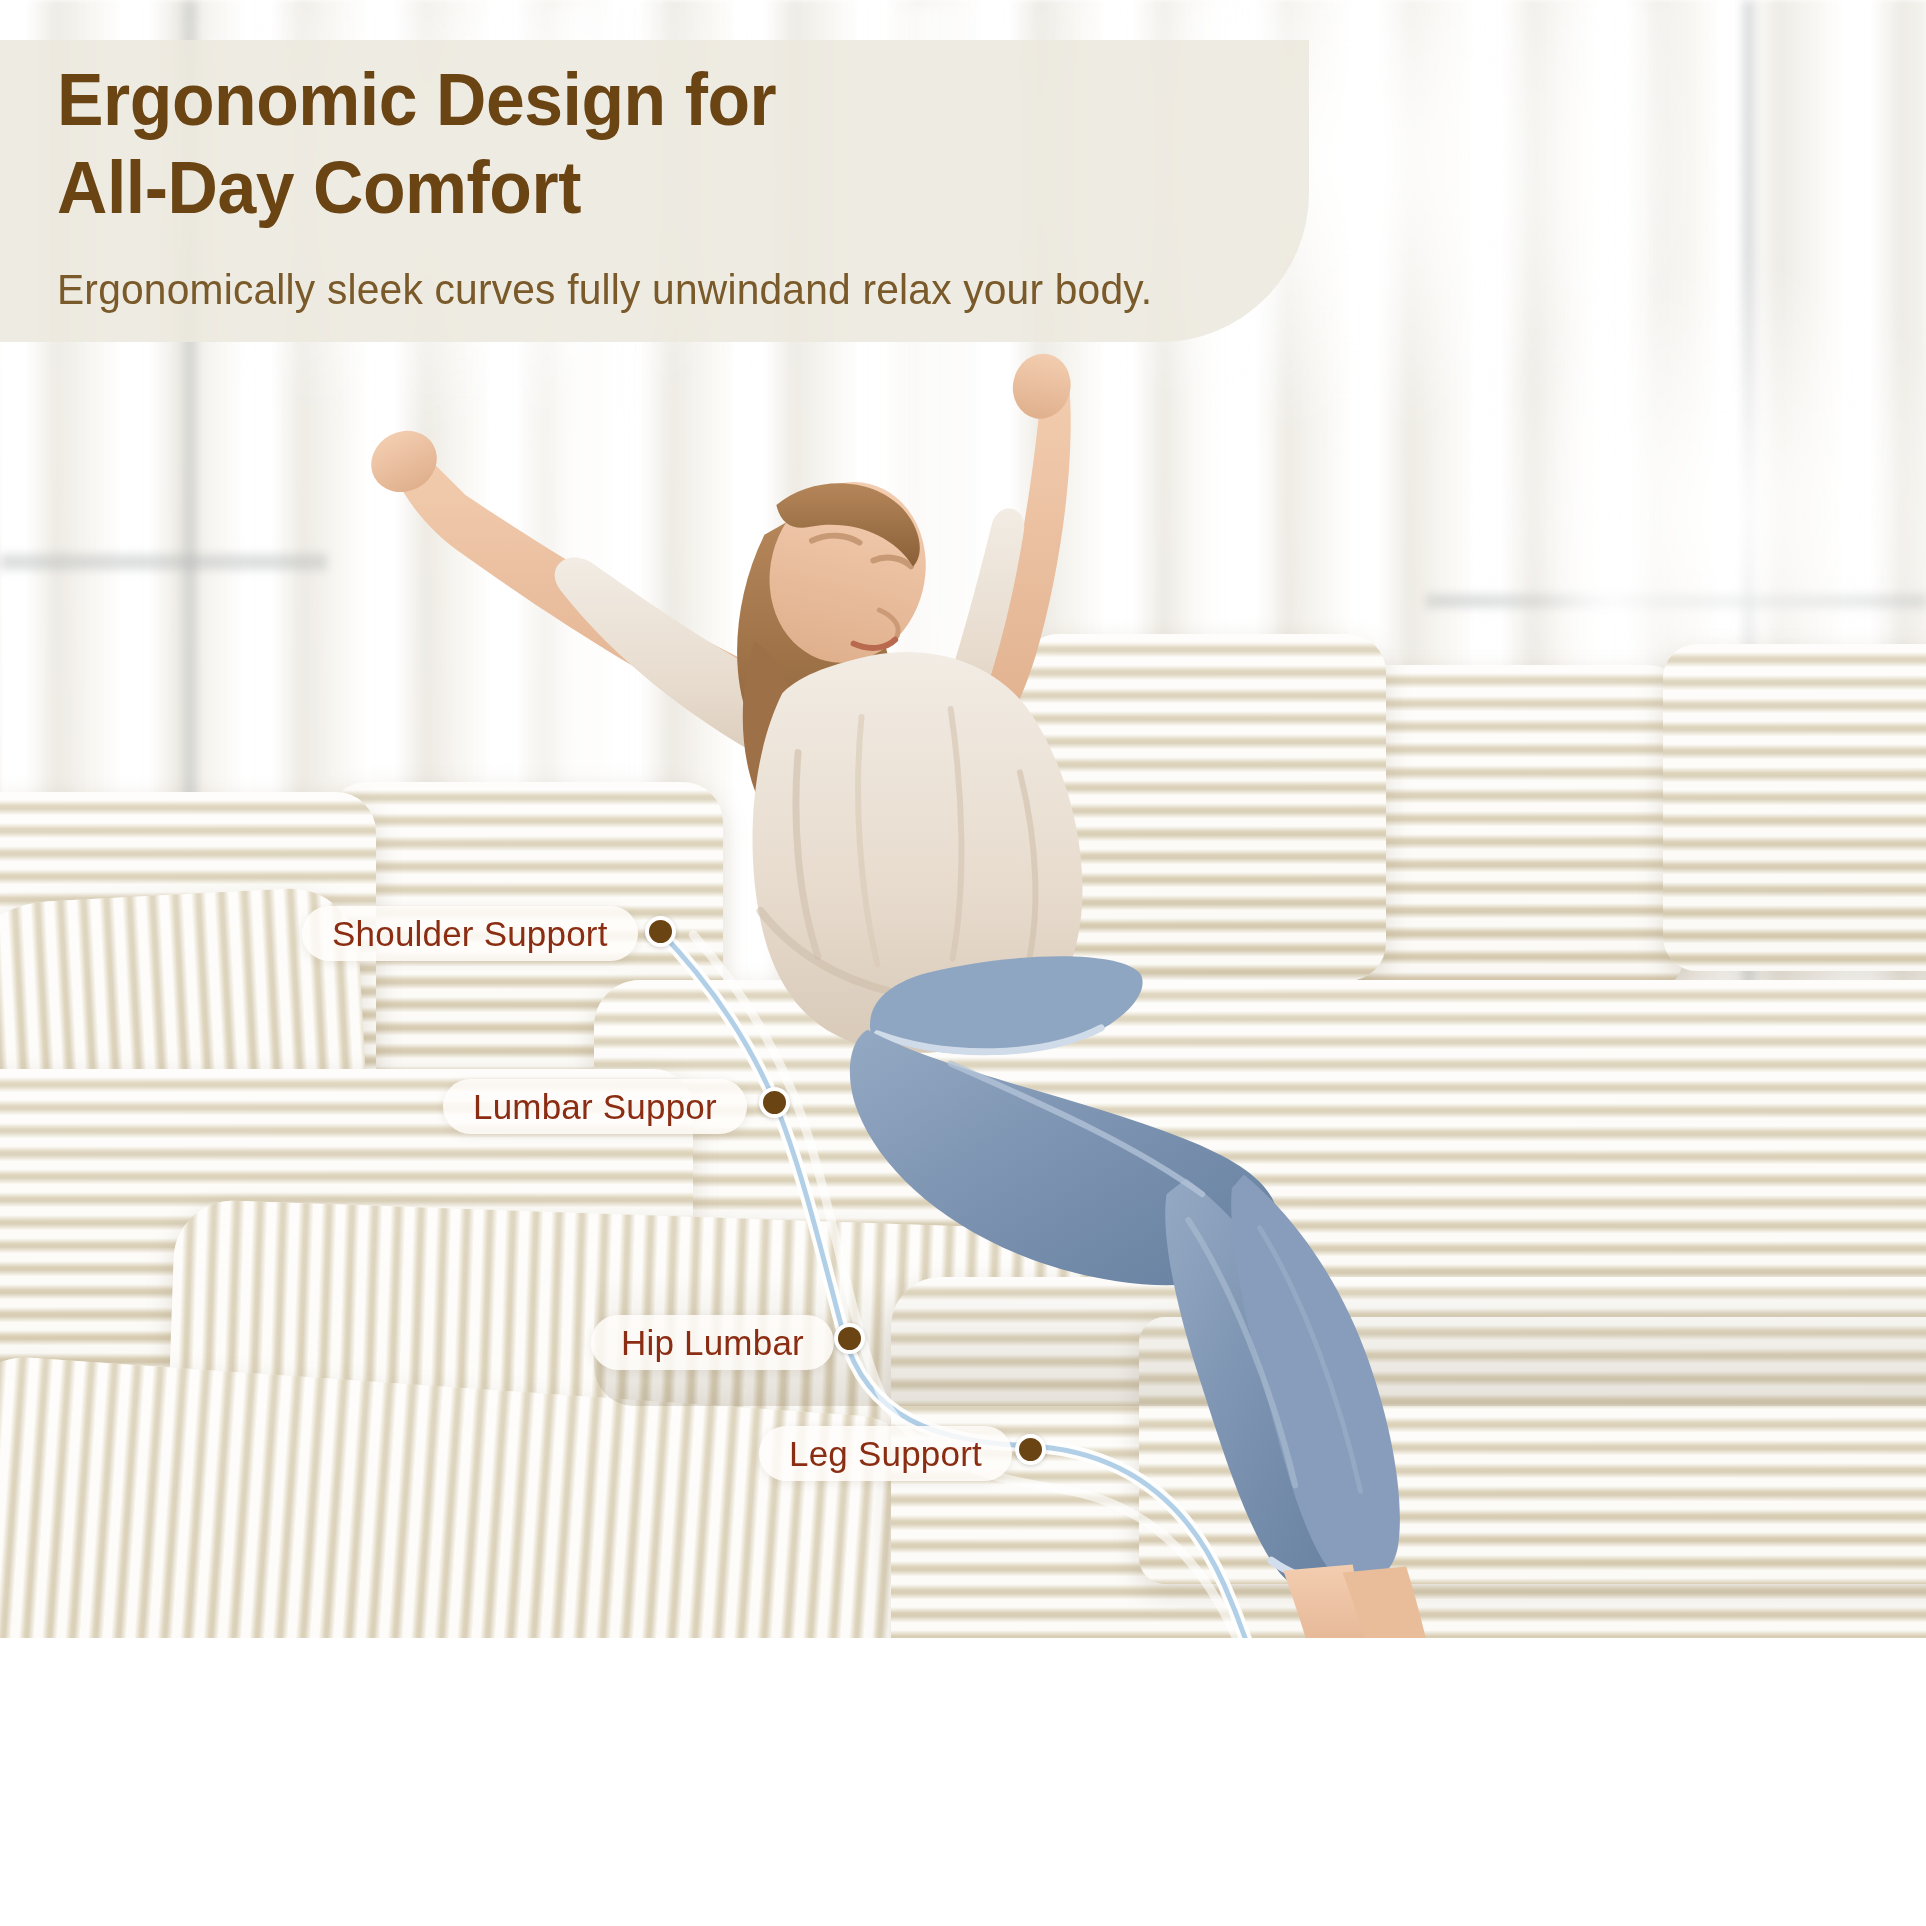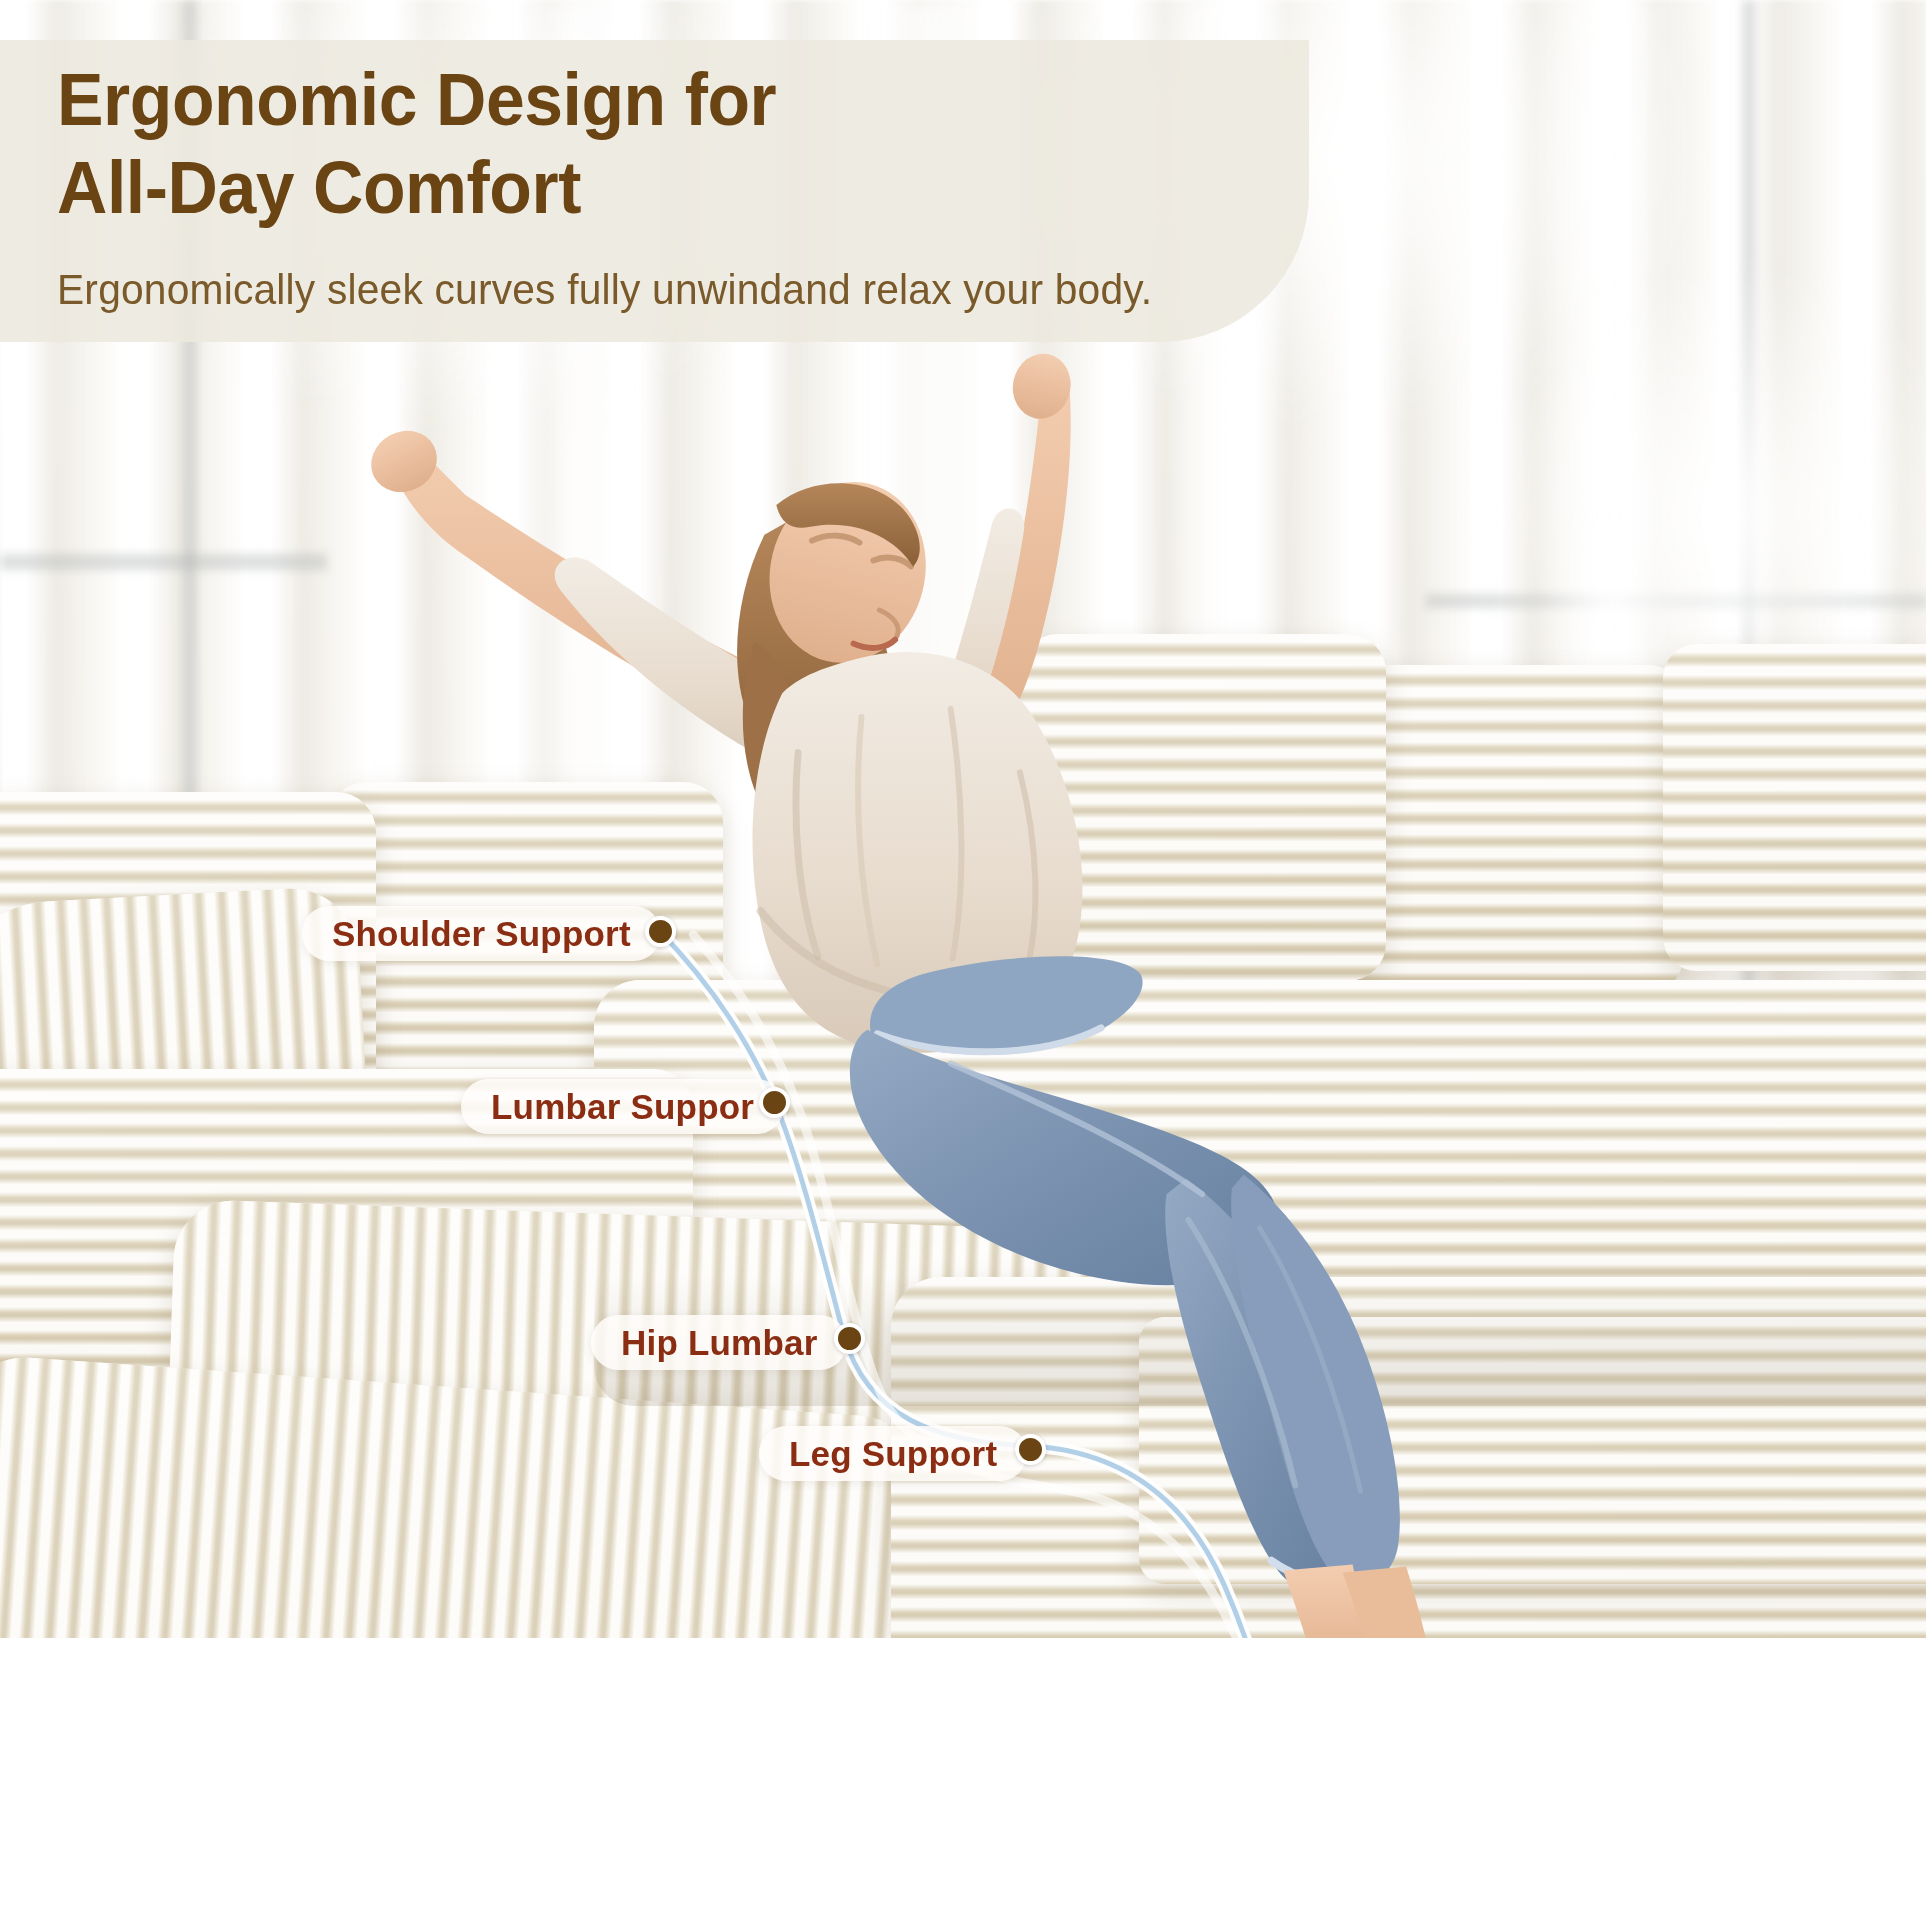--- a/index.html
+++ b/index.html
@@ -141,21 +141,21 @@
   .callout {
     position: absolute;
     display: flex;
     align-items: center;
     height: 55px;
     padding: 0 30px;
     border-radius: 34px;
     background: rgba(255,253,250,0.84);
     color: #8a2d12;
     font-size: 35px;
-    font-weight: 700;
+    font-weight: 400;
     letter-spacing: 0.2px;
     white-space: nowrap;
     box-shadow: 0 2px 10px rgba(120,100,70,0.12);
   }
   .dot {
     position: absolute;
     width: 23px; height: 23px;
     border-radius: 50%;
     background: #6b4414;
     border: 4px solid #ffffff;
@@ -352,21 +352,21 @@
     <div class="headline">Ergonomic Design for
 All-Day Comfort</div>
     <div class="subhead">Ergonomically sleek curves fully unwindand relax your body.</div>
   </div>
 
   <div class="callout" style="left:302px; top:906px;">
     <span>Shoulder Support</span>
   </div>
   <div class="dot" style="left:645px; top:916px;"></div>
 
-  <div class="callout" style="left:461px; top:1079px;">
+  <div class="callout" style="left:443px; top:1079px;">
     <span>Lumbar Suppor</span>
   </div>
   <div class="dot" style="left:759px; top:1087px;"></div>
 
   <div class="callout" style="left:591px; top:1315px;">
     <span>Hip Lumbar</span>
   </div>
   <div class="dot" style="left:834px; top:1323px;"></div>
 
   <div class="callout" style="left:759px; top:1426px;">

